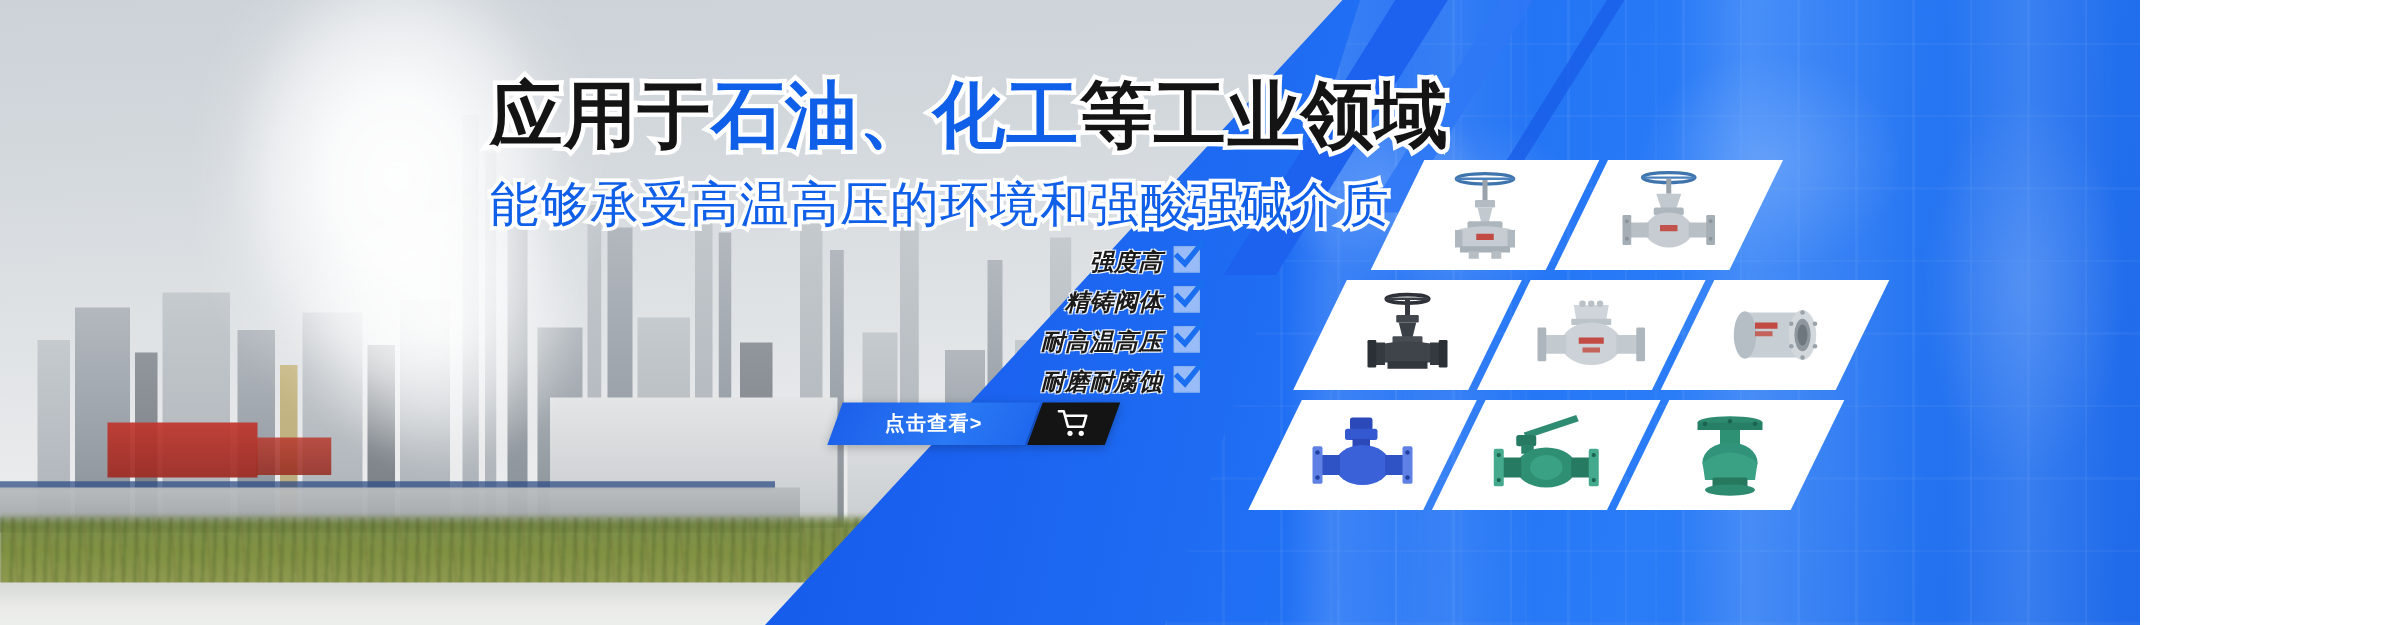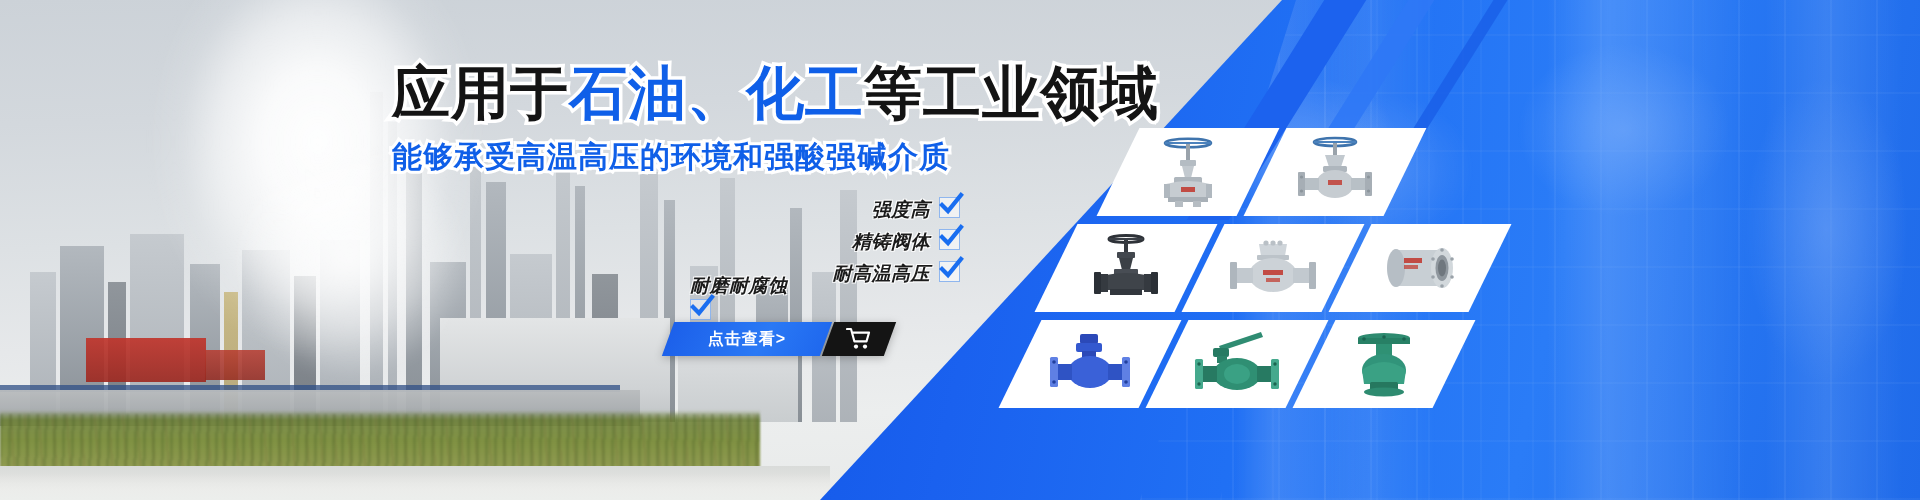--- a/index.html
+++ b/index.html
@@ -6,21 +6,21 @@
     margin: 0;
     padding: 0;
     background: #ffffff;
   }
   body {
     font-family: "Liberation Sans", "DejaVu Sans", sans-serif;
   }
 
   .banner {
     position: relative;
-    width: 1920px;
+    width: 1712px;
     height: 500px;
     overflow: hidden;
     background: #f0abfc;
   }
 
   
 
   
   .bg-sky {
     position: absolute;
@@ -257,22 +257,22 @@
     -webkit-text-stroke: 7px #ffffff;
     paint-order: stroke fill;
     text-shadow: 0 2px 0 rgba(255,255,255,0.9);
   }
   .headline .hl {
     color: #0f5fe8;
   }
 
   .subline {
     margin-top: 12px;
-    font-size: 30px;
-    font-weight: bold;
+    font-size: 39px;
+    font-weight: normal;
     letter-spacing: 1px;
     color: #0f5fe8;
     white-space: nowrap;
     -webkit-text-stroke: 6px #ffffff;
     paint-order: stroke fill;
   }
 
   
   .features {
     position: absolute;
@@ -312,21 +312,21 @@
     position: absolute;
     left: -2px;
     top: -6px;
     width: 26px;
     height: 26px;
   }
   
   .fr0 { padding-right: 0px; }
   .fr1 { padding-right: 0px; }
   .fr2 { padding-right: 0px; }
-  .fr3 { padding-right: 0px; flex-direction: column; }
+  .fr3 { padding-right: 0px; }
 
   
   .cta {
     position: absolute;
     left: 668px;
     top: 322px;
     display: flex;
     height: 34px;
     filter: drop-shadow(0 2px 4px rgba(0,0,0,0.25));
   }

